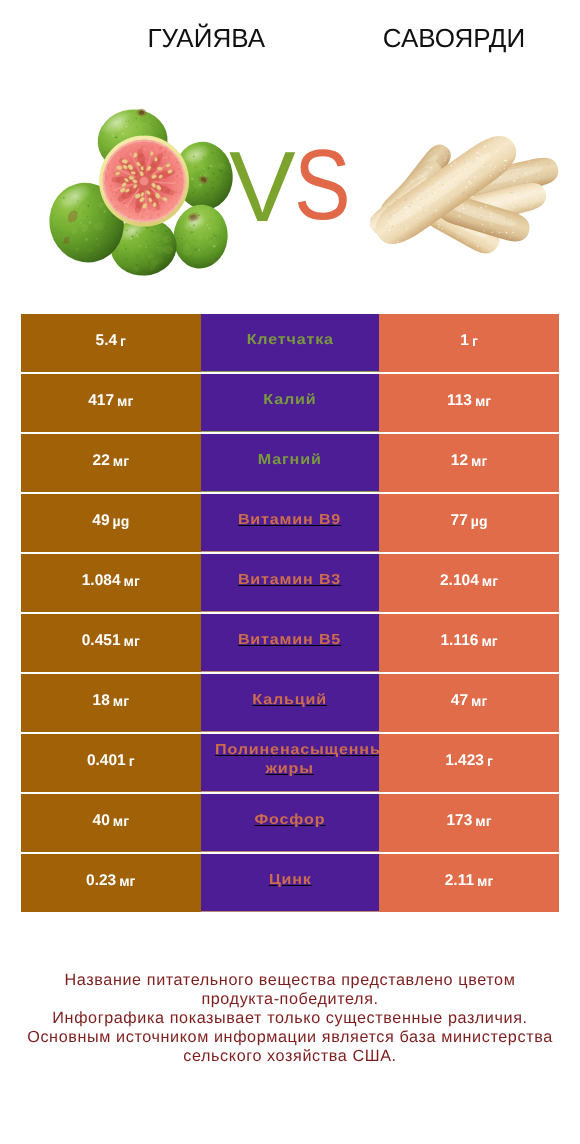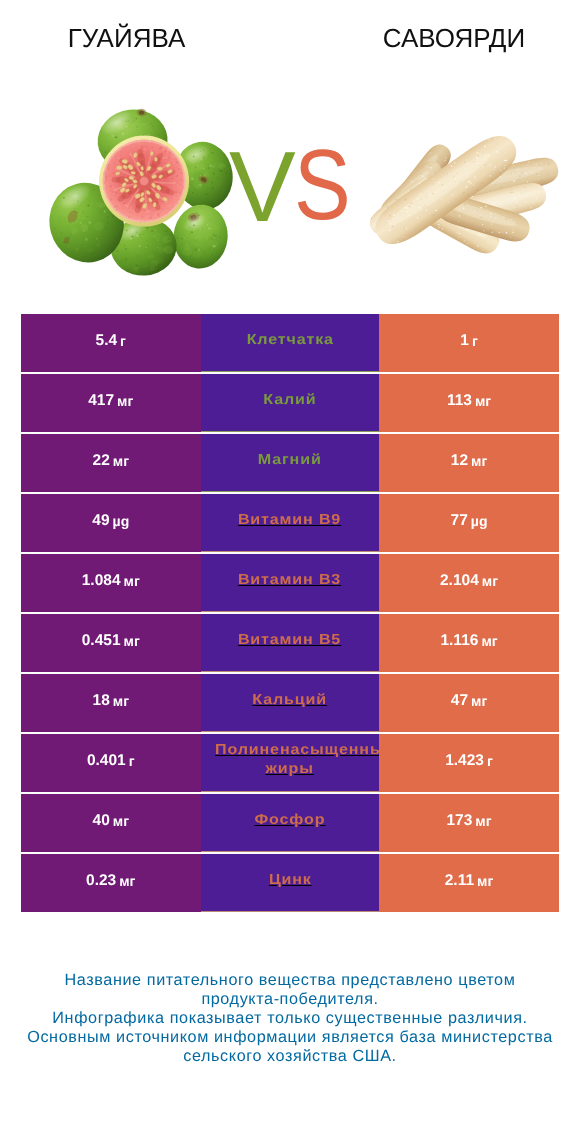--- a/index.html
+++ b/index.html
@@ -5,54 +5,54 @@
 <style>
   html,body{margin:0;padding:0;}
   body{width:580px;height:1144px;background:#fff;font-family:"Liberation Sans",sans-serif;
        -webkit-font-smoothing:antialiased;text-rendering:geometricPrecision;overflow:hidden;position:relative;}
   .page{position:relative;width:580px;height:1144px;}
 
   
   .titles{position:absolute;top:0;left:0;width:580px;height:70px;}
   .title{position:absolute;top:23px;font-size:26px;color:#111;
          font-weight:400;white-space:nowrap;line-height:30px;}
-  .title-left{left:0;width:253px;text-align:center;}
+  .title-left{left:0;width:253px;text-align:right;padding-left:12px;}
   .title-right{left:290px;width:328px;text-align:center;}
 
   
   .hero{position:absolute;top:0;left:0;width:580px;height:300px;}
   .hero-img{position:absolute;}
   .vs{position:absolute;left:0;top:0;width:580px;height:300px;}
   .vs span{position:absolute;font-size:100px;line-height:100px;font-weight:400;}
   .vs-v{left:229px;top:137px;color:#7ba32e;}
   .vs-s{left:294px;top:135px;color:#e2684a;transform:scaleX(0.85);transform-origin:left top;}
 
   
   .table{position:absolute;left:21px;top:314px;width:538px;}
   .row{position:relative;height:58px;margin-bottom:2px;}
   .cell{position:absolute;top:0;height:58px;display:flex;align-items:center;justify-content:center;
         box-sizing:border-box;padding-bottom:5px;}
-  .cell-left{left:0;width:179.5px;background:#701a75;color:#fff;z-index:3;}
+  .cell-left{left:0;width:179.5px;background:#a16207;color:#fff;z-index:3;}
   .cell-right{left:358px;width:180px;background:#e06c49;color:#fff;z-index:3;}
   .cell-mid{left:179.5px;width:179px;background:#4c1d95;z-index:1;overflow:hidden;
             flex-direction:column;}
   .cell-mid .lbl{font-weight:700;font-size:14.5px;letter-spacing:0.75px;text-align:center;
                  line-height:19px;white-space:nowrap;display:inline-block;
                  transform:scaleX(1.11);transform-origin:center center;}
   .cell-mid .lbl-w{position:relative;left:15px;}
   .cell-mid.win-left{border-bottom:1px solid #8a9a5f;}
   .cell-mid.win-right{border-bottom:1px solid #b98877;text-decoration:underline;}
   .cell-mid.win-left .lbl{color:#7a9a3e;}
   .cell-mid.win-right .lbl{color:#cd6c4b;}
   .val{font-size:15.5px;font-weight:700;line-height:1;}
   .u{font-size:14px;margin-left:3px;font-weight:700;line-height:1;}
 
   
   .note{position:absolute;left:0;top:971px;width:580px;text-align:center;
-        font-size:16.2px;line-height:19px;letter-spacing:.6px;color:#0369a1;}
+        font-size:16.2px;line-height:19px;letter-spacing:.6px;color:#7f1d1d;}
   .note div{white-space:nowrap;}
 </style>
 </head>
 <body>
 
 <div class="page">
 
   <div class="titles">
     <div class="title title-left">ГУАЙЯВА</div>
     <div class="title title-right">САВОЯРДИ</div>

